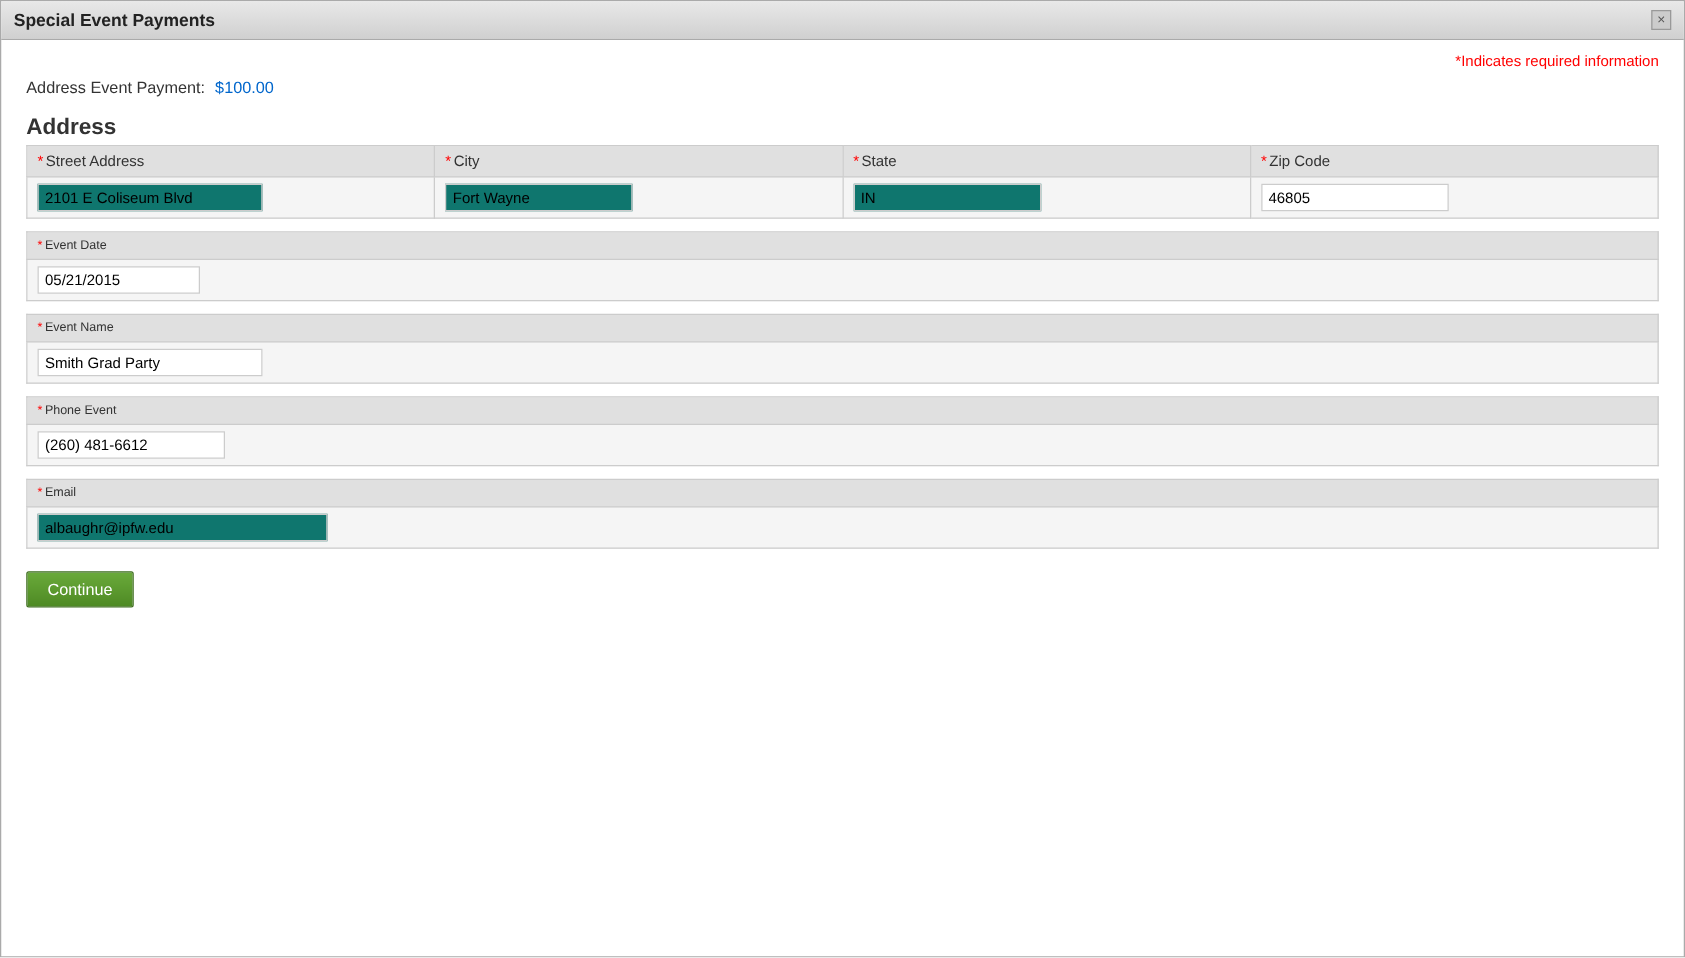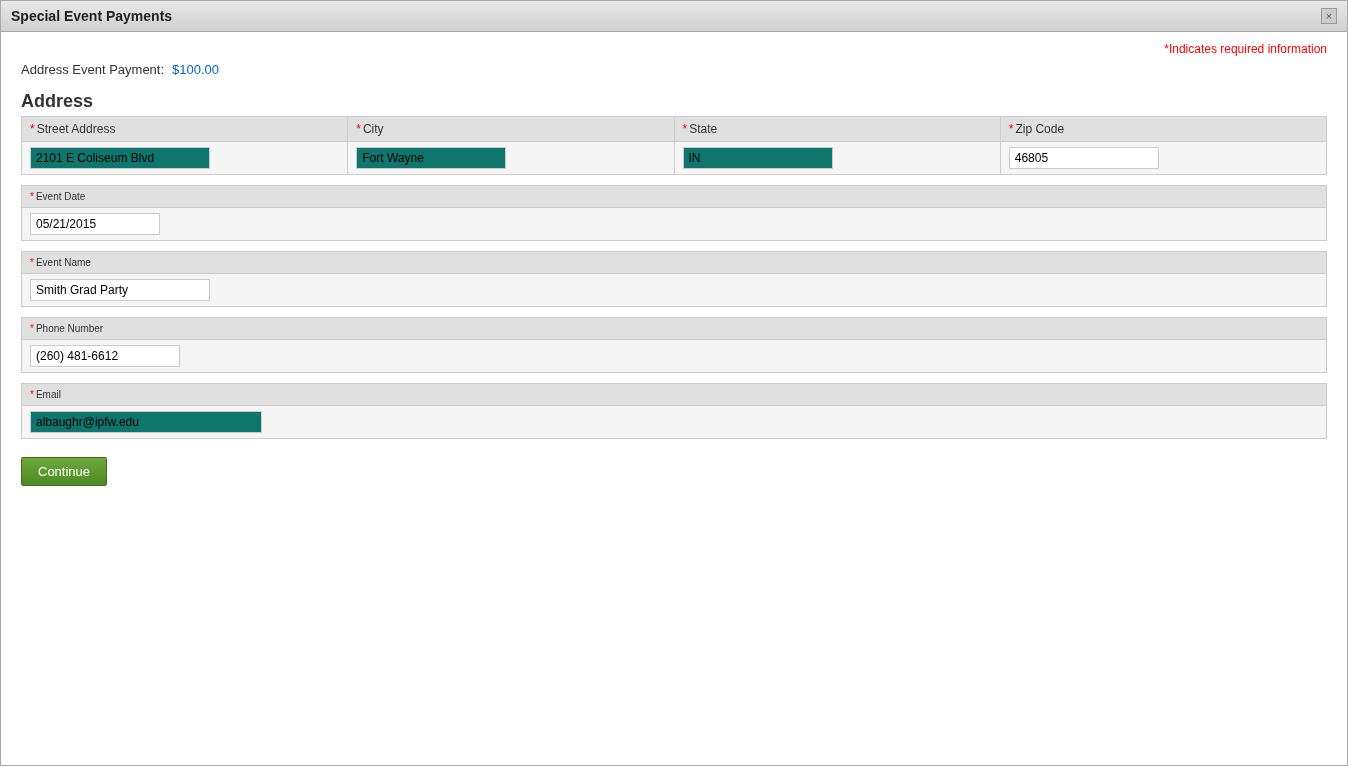--- a/index.html
+++ b/index.html
@@ -264,21 +264,21 @@
           </td>
         </tr>
       </tbody>
     </table>
 
     
     <table class="full-width-section">
       <thead>
         <tr>
           <th>
-            <span class="required-star">*</span><span>Phone Number</span>
+            <span class="required-star">*</span><span>Phone Event</span>
           </th>
         </tr>
       </thead>
       <tbody>
         <tr>
           <td>
             <input type="text" class="form-input" style="width: 150px;" value="(260) 481-6612">
           </td>
         </tr>
       </tbody>

